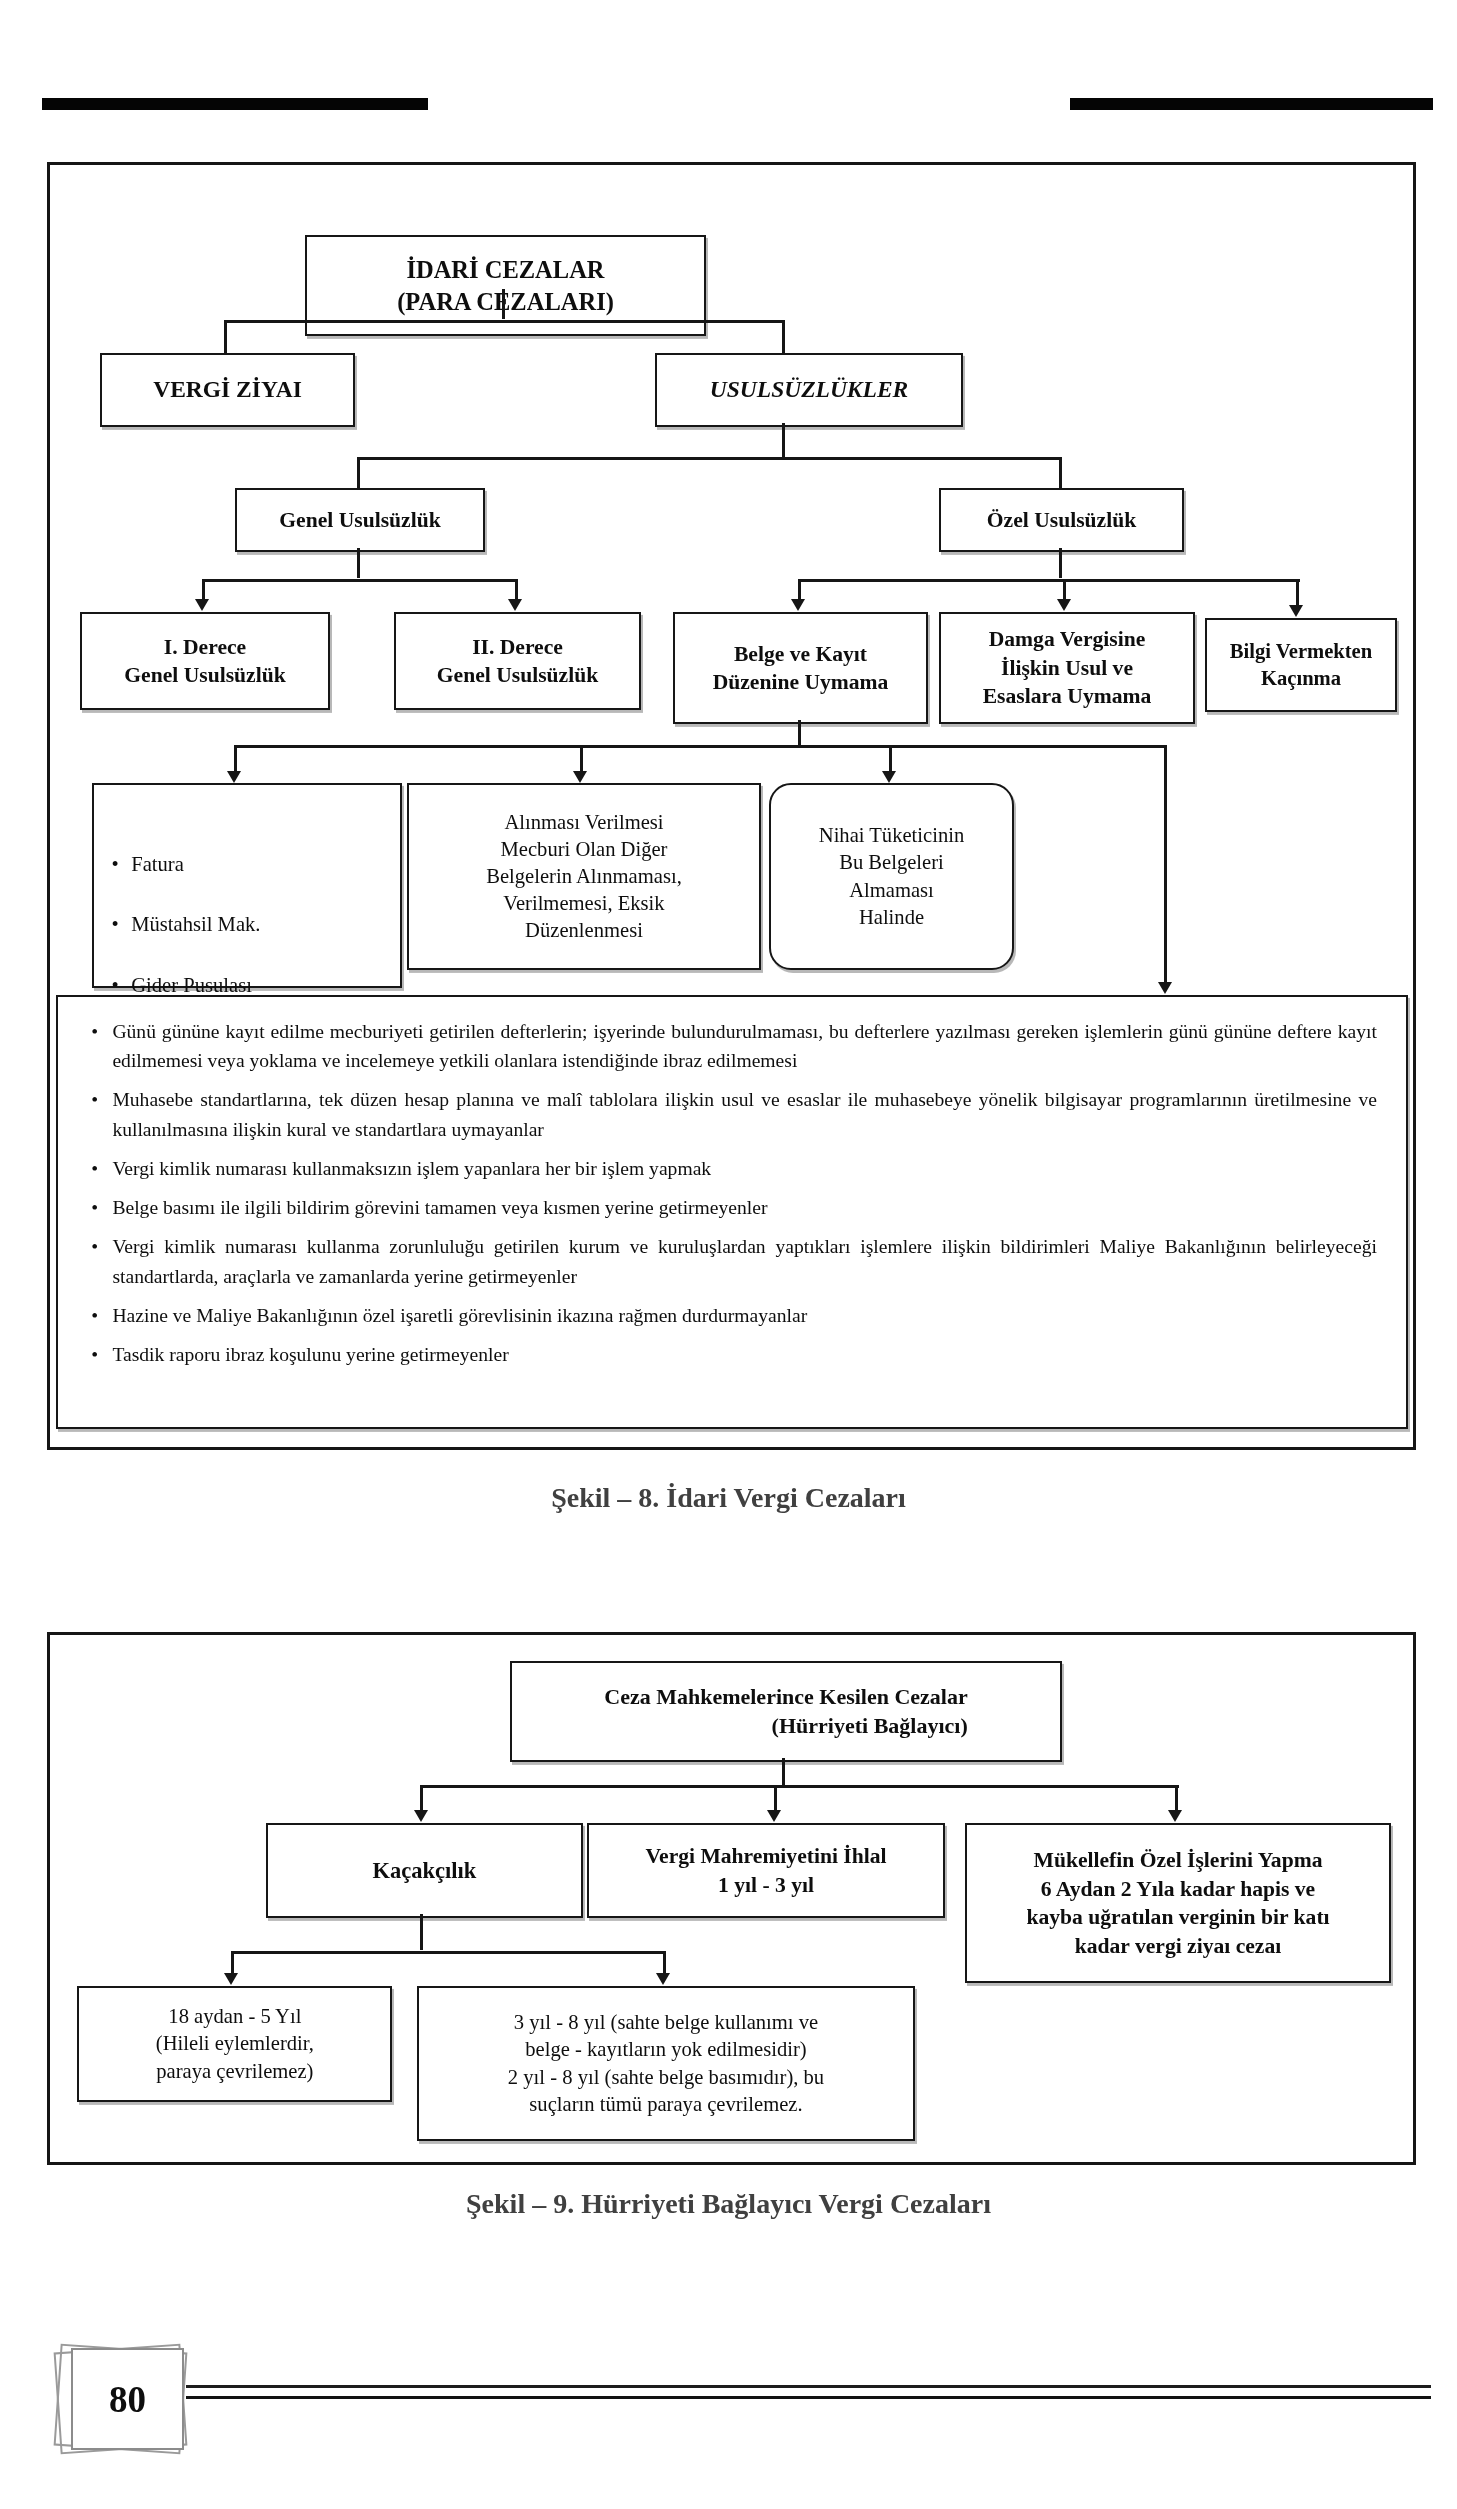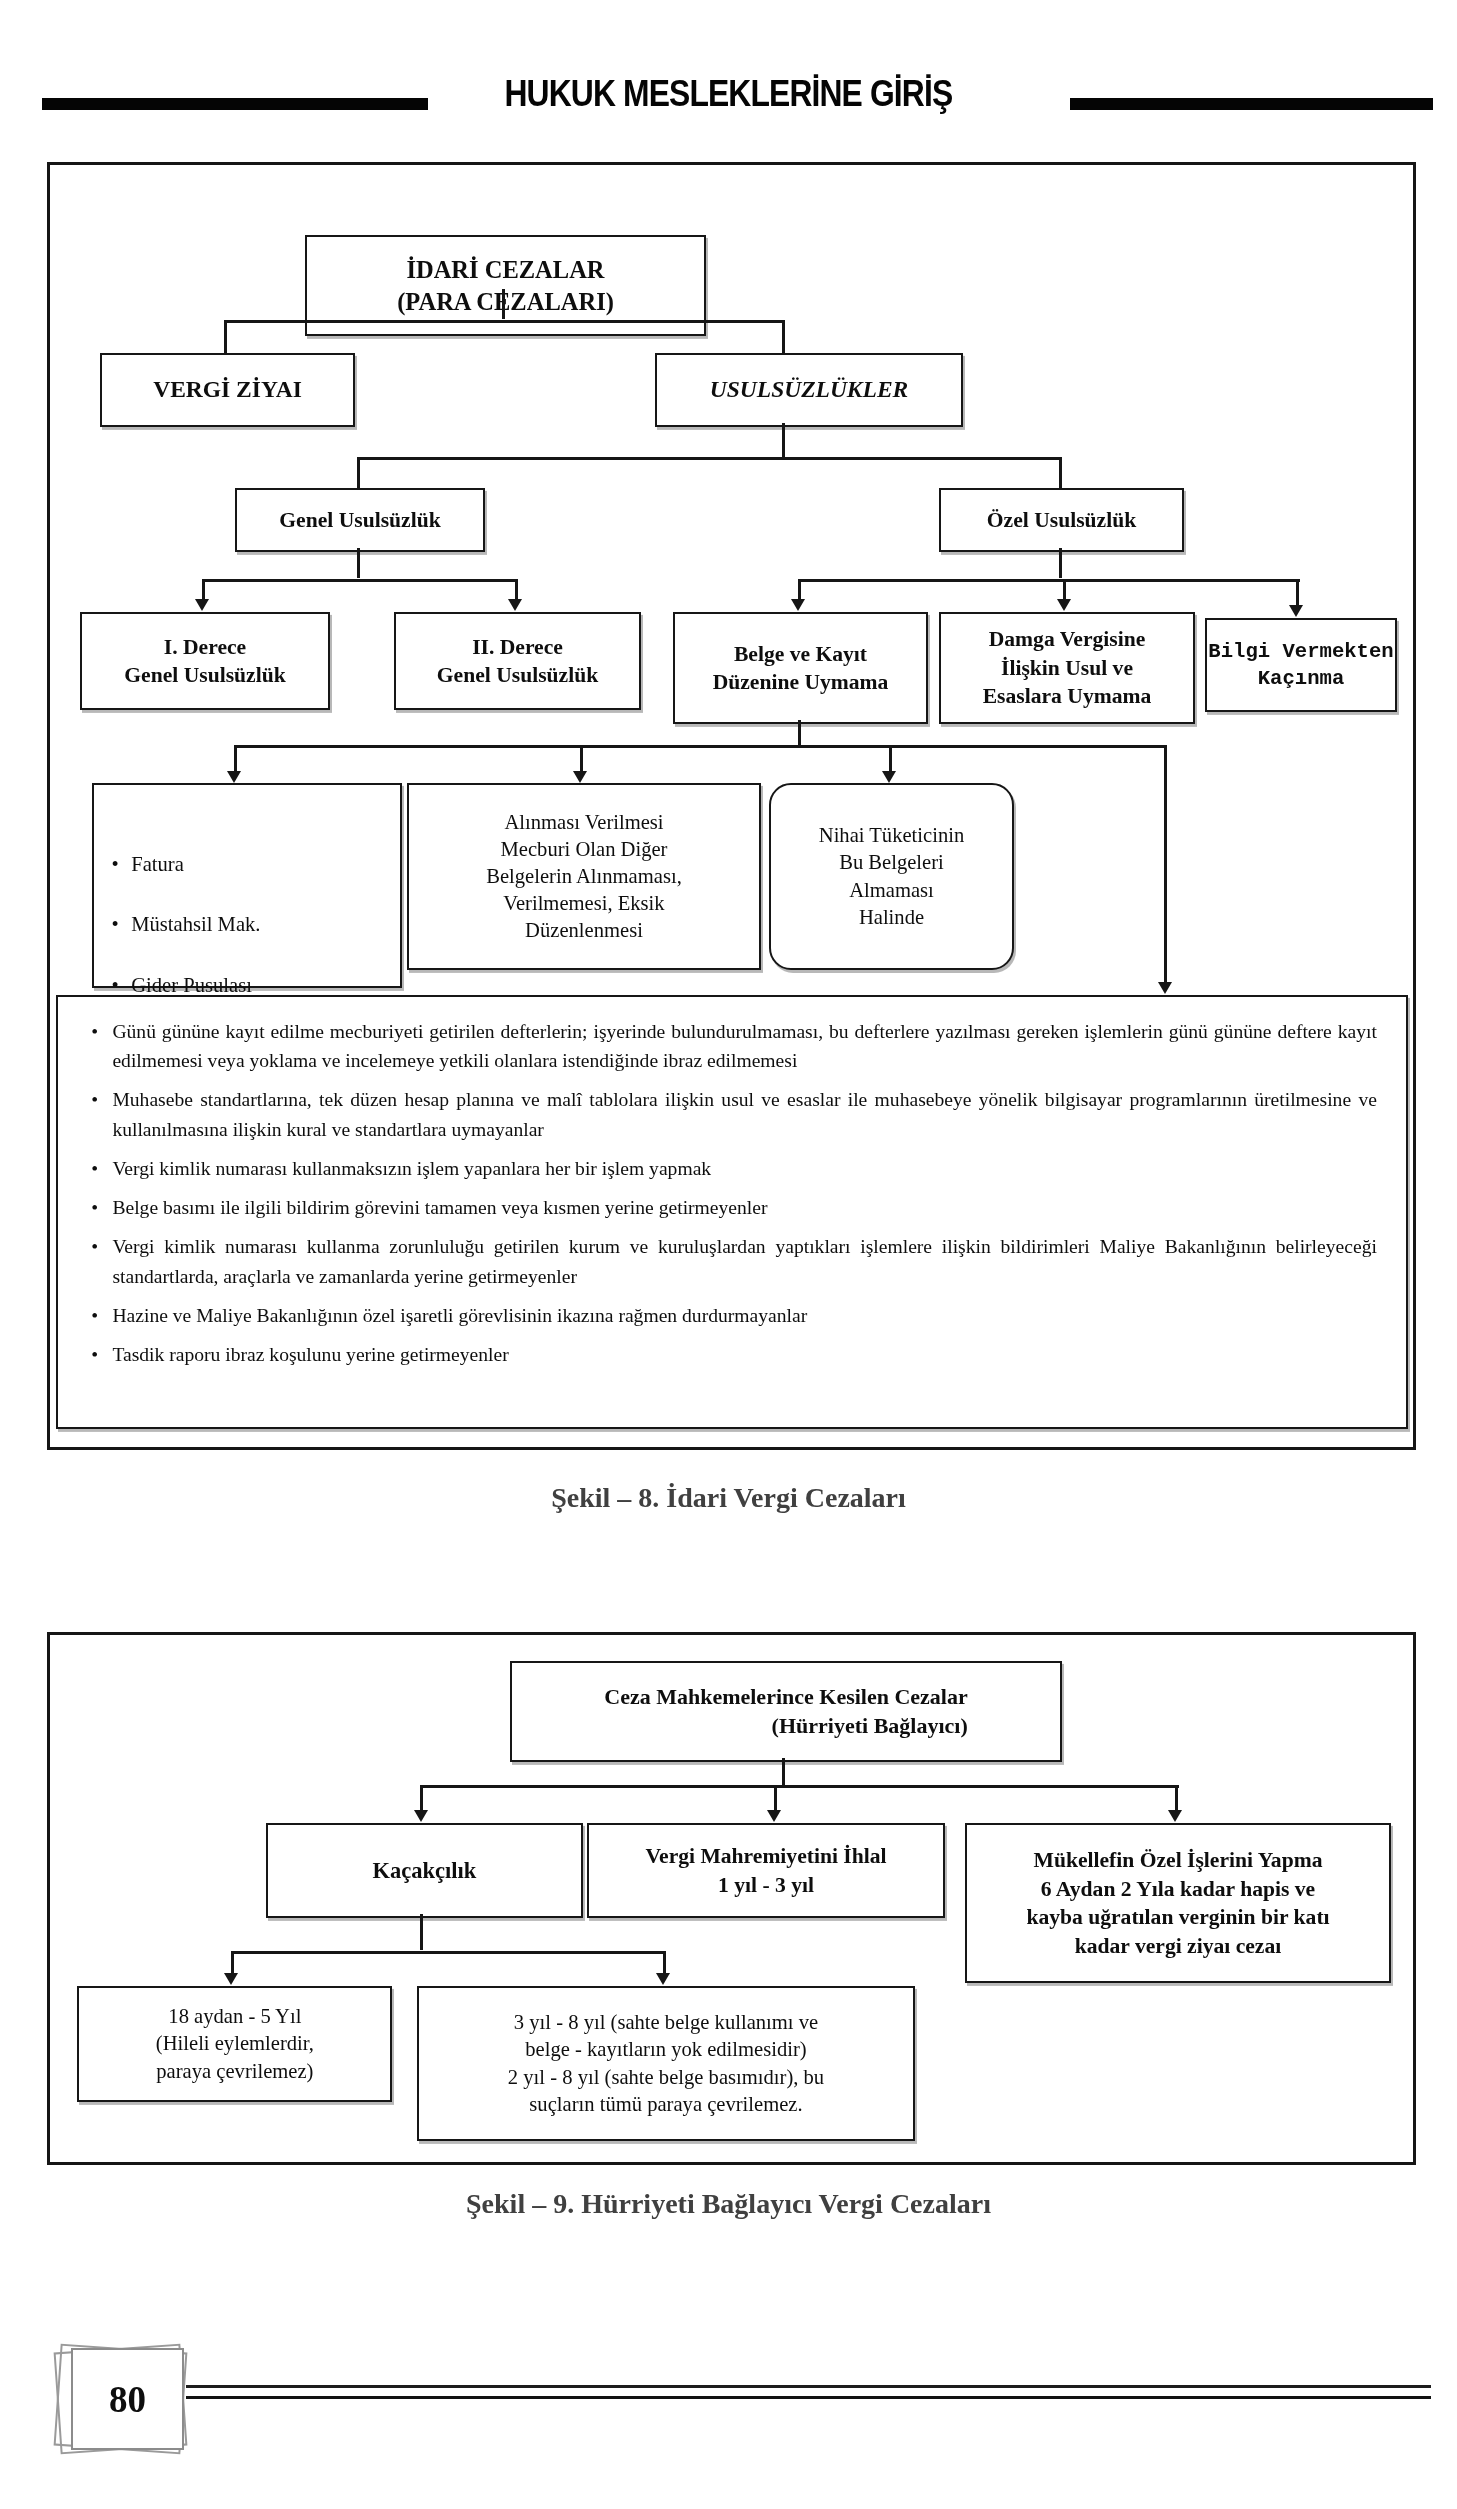--- a/index.html
+++ b/index.html
@@ -78,40 +78,39 @@
     background:#fff;
   }
 </style>
 </head>
 <body>
 
 <div class="page">
 
   <div class="hdr-bar" style="left:42px; top:98px; width:386px;"></div>
   <div class="hdr-bar" style="left:1070px; top:98px; width:363px;"></div>
-  <div class="hdr-title"><span class="squeeze">HUKUK MESLEKLERİNE GİRİŞ</span></div>
 
   <div class="fc" style="left:47px; top:162px; width:1363px; height:1282px;">
 
     <div class="node bold" style="left:255px; top:27.4px;  width:397px; height:97px; font-size:24.5px;margin-top:43px;">İDARİ CEZALAR
 (PARA CEZALARI)</div>
     <div class="node bold" style="left:50px;  top:188px; width:251px; height:70px; font-size:23.5px;">VERGİ ZİYAI</div>
     <div class="node bold" style="left:605px; top:188px; width:304px; height:70px; font-size:23.5px;font-style:italic;">USULSÜZLÜKLER</div>
     <div class="node bold" style="left:185px; top:323px; width:246px; height:60px; font-size:21.6px;">Genel Usulsüzlük</div>
     <div class="node bold" style="left:889px; top:323px; width:241px; height:60px; font-size:21.6px;">Özel Usulsüzlük</div>
     <div class="node bold" style="left:30px;  top:447px; width:246px; height:94px;  font-size:21.6px;">I. Derece
 Genel Usulsüzlük</div>
     <div class="node bold" style="left:344px; top:447px; width:243px; height:94px;  font-size:21.6px;">II. Derece
 Genel Usulsüzlük</div>
     <div class="node bold" style="left:623px; top:447px; width:251px; height:108px; font-size:21.6px;">Belge ve Kayıt
 Düzenine Uymama</div>
     <div class="node bold" style="left:889px; top:447px; width:252px; height:108px; font-size:21.6px;">Damga Vergisine
 İlişkin Usul ve
 Esaslara Uymama</div>
-    <div class="node bold" style="left:1155px;top:453px; width:188px; height:90px;  font-size:20.6px;font-family:Liberation Mono, monospace;">Bilgi Vermekten
+    <div class="node bold" style="left:1155px;top:453px; width:188px; height:90px;  font-size:20.6px;">Bilgi Vermekten
 Kaçınma</div>
 
     <div class="node" style="left:42px; top:618px; width:286px; height:183px; font-size:20.6px; align-items:flex-start; padding:11.8px 5.9px 5.9px 13.7px;">
       <div style="width:100%;">
         <ul class="fatura-list">
           <li>Fatura</li>
           <li>Müstahsil Mak.</li>
           <li>Gider Pusulası</li>
           <li>Ser. Mes. Mak.</li>
         </ul>

